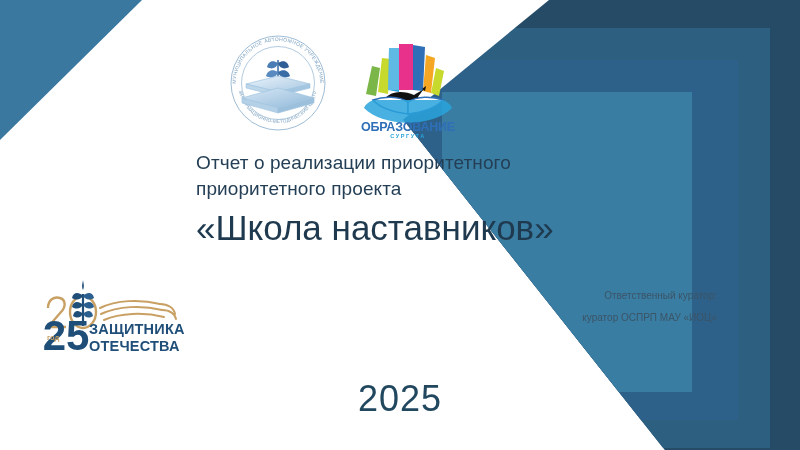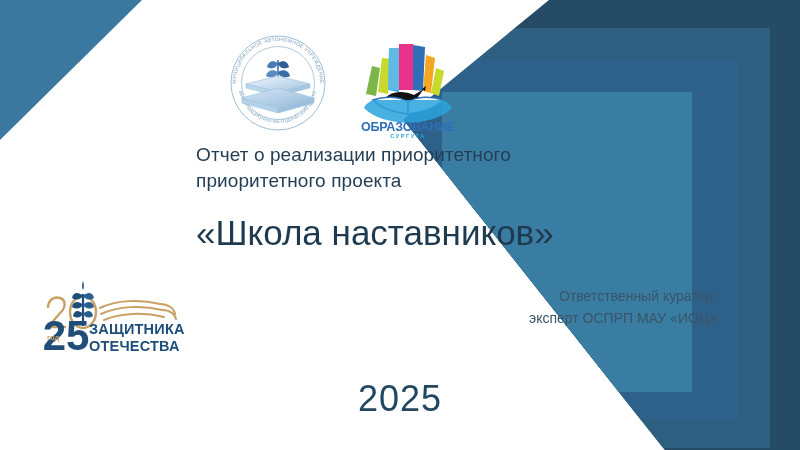--- a/index.html
+++ b/index.html
@@ -91,45 +91,45 @@
   }
   .logo-defender {
     position: absolute;
     left: 38px; top: 278px;
     width: 160px; height: 80px;
   }
 
   
   .title-block {
     position: absolute;
-    left: 196px; top: 142px;
+    left: 196px; top: 150px;
     width: 430px;
   }
   .title-line {
     font-size: 19px;
     line-height: 26px;
     color: #243f55;
     letter-spacing: 0.1px;
   }
   .title-main {
-    margin-top: 18px;
+    margin-top: 5px;
     font-size: 35px;
     line-height: 42px;
     color: #1f3a4f;
     white-space: nowrap;
   }
 
   .curator-block {
     position: absolute;
     left: 487px; top: 285px;
     width: 230px;
     text-align: right;
   }
   .curator-line {
-    font-size: 14px;
+    font-size: 10px;
     line-height: 22px;
     color: #3b5466;
     white-space: nowrap;
     text-align: right;
   }
 
   .year-label {
     position: absolute;
     left: 0; top: 378px;
     width: 800px;
@@ -261,18 +261,18 @@
   </svg>
 
   <div class="title-block">
     <div class="title-line">Отчет о реализации приоритетного</div>
     <div class="title-line">приоритетного проекта</div>
     <div class="title-main">«Школа наставников»</div>
   </div>
 
   <div class="curator-block">
     <div class="curator-line">Ответственный куратор:</div>
-    <div class="curator-line">эксперт ОСПРП  МАУ «ИОЦ»</div>
+    <div class="curator-line">куратор ОСПРП  МАУ «ИОЦ»</div>
   </div>
 
   <div class="year-label">2025</div>
 
 </div>
 
 </body></html>

